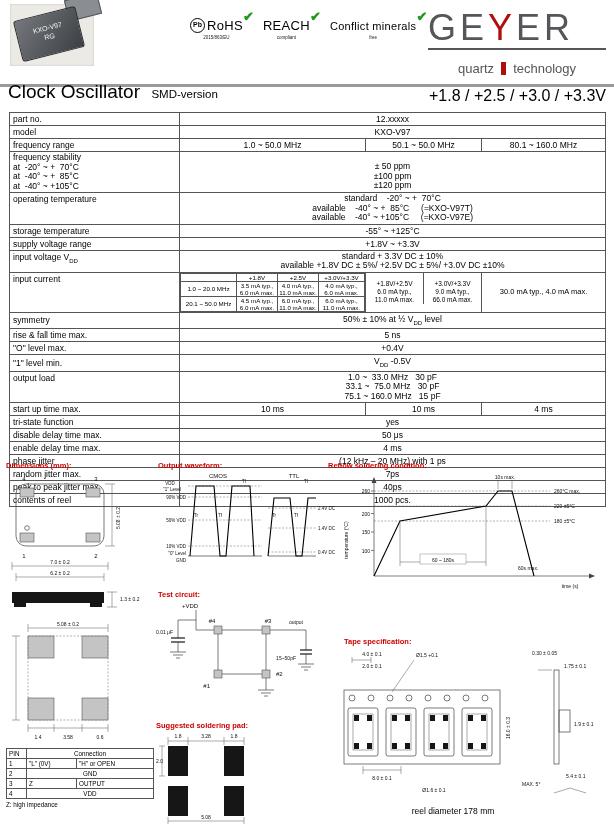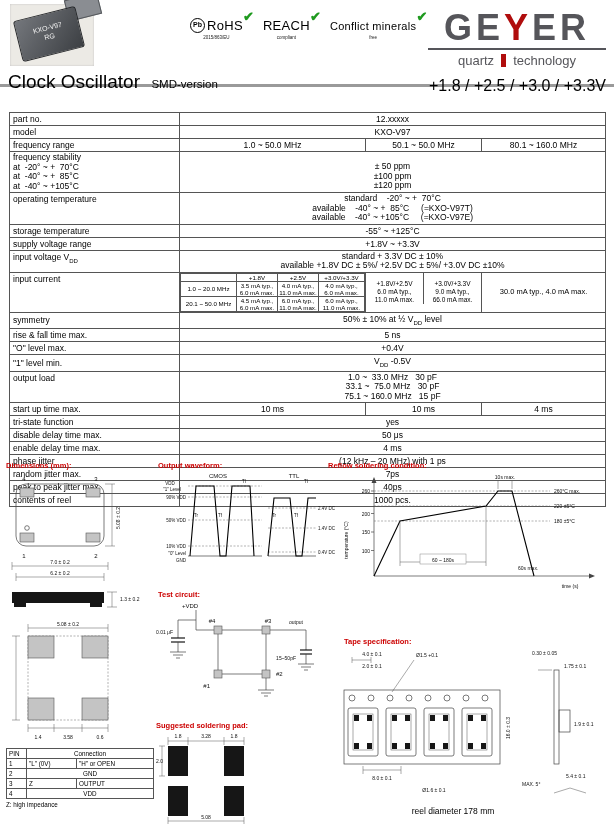--- a/index.html
+++ b/index.html
@@ -11,27 +11,27 @@
 .chip-body{position:absolute;left:7px;top:9px;width:64px;height:42px;background:linear-gradient(135deg,#74777c,#3c3f43);border:1px solid #26282b;border-radius:3px;transform:rotate(-14deg);color:#f4f4f4;font-size:7px;text-align:center;padding-top:9px;line-height:9px}
 .chip-ghost{position:absolute;right:-6px;top:-8px;width:34px;height:22px;background:#8a8d92;border:1px solid #55585c;transform:rotate(-14deg)}
 .badges{left:190px;top:16px;display:flex;gap:20px;align-items:flex-start}
 .badge{position:relative;text-align:center}
 .badge-main{font-size:13px;letter-spacing:.3px}
 .badge-sub{font-size:4.5px;color:#222;margin-top:1px}
 .check{position:absolute;top:-7px;right:-11px;color:#1f9a1f;font-size:13px;font-weight:bold}
 .pb-circle{display:inline-block;width:15px;height:15px;border:1.5px solid #000;border-radius:50%;font-size:7px;font-weight:bold;line-height:12px;text-align:center;vertical-align:middle;margin-right:2px}
 .conflict .badge-main{font-size:11px}
 .logo{right:8px;top:10px;width:178px}
-.logo-name{font-size:36px;font-weight:bold;color:#55555a;letter-spacing:4px;line-height:36px;text-align:center}
+.logo-name{font-size:36px;font-weight:normal;color:#55555a;letter-spacing:4px;line-height:36px;text-align:left}
 .logo-name .red{color:#b00d0d}
-.logo-tag{border-top:2.5px solid #55555a;margin-top:2px;padding-top:3px;font-size:13px;color:#55555a;display:flex;align-items:center;justify-content:center;gap:7px}
+.logo-tag{border-top:2.5px solid #55555a;margin-top:2px;padding-top:11px;font-size:13px;color:#55555a;display:flex;align-items:center;justify-content:center;gap:7px}
 .logo-sep{width:5px;height:13px;background:#b00d0d;display:inline-block}
 .hr-divider{left:0;top:84px;width:614px;height:3px;background:#9a9a9a}
 
-.title-row{left:8px;top:71px;width:598px;height:22px}
+.title-row{left:8px;top:81px;width:598px;height:22px}
 .title-main{font-size:19px;display:inline}
 .title-sub{font-size:11.5px;margin-left:7px}
 .title-volt{position:absolute;right:0;top:6px;font-size:16px}
 
 table.spec{position:absolute;left:9px;top:112px;width:596px;border-collapse:collapse;table-layout:fixed;font-size:8.5px}
 .spec td{border:1px solid #555;padding:1px 3px;vertical-align:middle;line-height:10px}
 .spec .lbl{text-align:left}
 .spec .val{text-align:center}
 .spec .top{vertical-align:top}
 .ml{line-height:9.5px}

